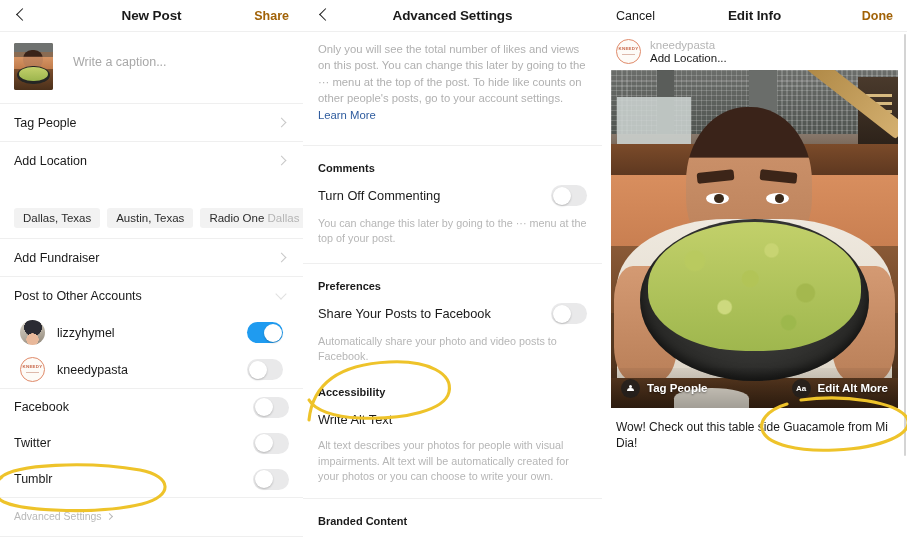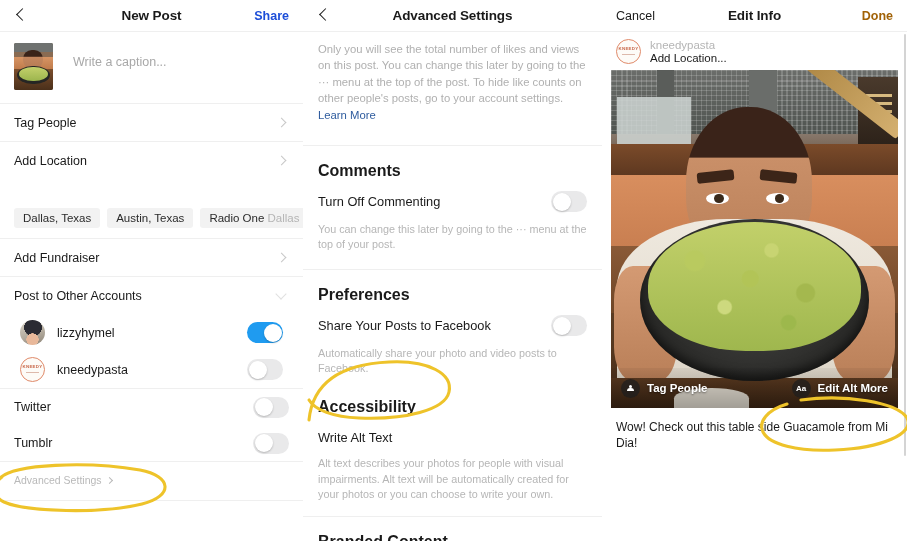--- a/index.html
+++ b/index.html
@@ -64,21 +64,21 @@
     transform: rotate(45deg);
   }
   .nav-action {
     position: absolute;
     right: 14px;
     font-size: 12.5px;
     font-weight: bold;
     z-index: 3;
     cursor: pointer;
   }
-  .nav-action.blue { color: #1d4ed8; }
+  .nav-action.blue { color: #a16207; }
   .nav-action.dark { color: #a16207; }
   .nav-left-text {
     position: absolute;
     left: 14px;
     font-size: 12.5px;
     color: #1a1a1a;
     z-index: 3;
     cursor: pointer;
   }
 
@@ -244,21 +244,21 @@
 
   
   .body-text {
     font-size: 11.3px;
     line-height: 1.45;
     color: #b0b0b0;
     padding: 9px 15px 0 15px;
   }
   .body-text a { color: #2f5c9e; text-decoration: none; font-weight: 500; }
   .section-head {
-    font-size: 16px;
+    font-size: 11px;
     font-weight: bold;
     color: #1a1a1a;
     padding: 16px 15px 2px 15px;
   }
   .setting-row {
     display: flex;
     align-items: center;
     justify-content: space-between;
     padding: 0 15px;
     height: 40px;
@@ -590,20 +590,26 @@
 
     <div class="acct-row">
       <div class="avatar avatar-kneedy"></div>
       <div class="acct-name">kneedypasta</div>
       <div class="toggle">
           <div class="knob"></div>
         </div>
     </div>
     <div class="hr"></div>
 
+    <div class="simple-row">
+      <span>Facebook</span>
+      <div class="toggle">
+          <div class="knob"></div>
+        </div>
+    </div>
     <div class="simple-row">
       <span>Twitter</span>
       <div class="toggle">
           <div class="knob"></div>
         </div>
     </div>
     <div class="simple-row">
       <span>Tumblr</span>
       <div class="toggle">
           <div class="knob"></div>

